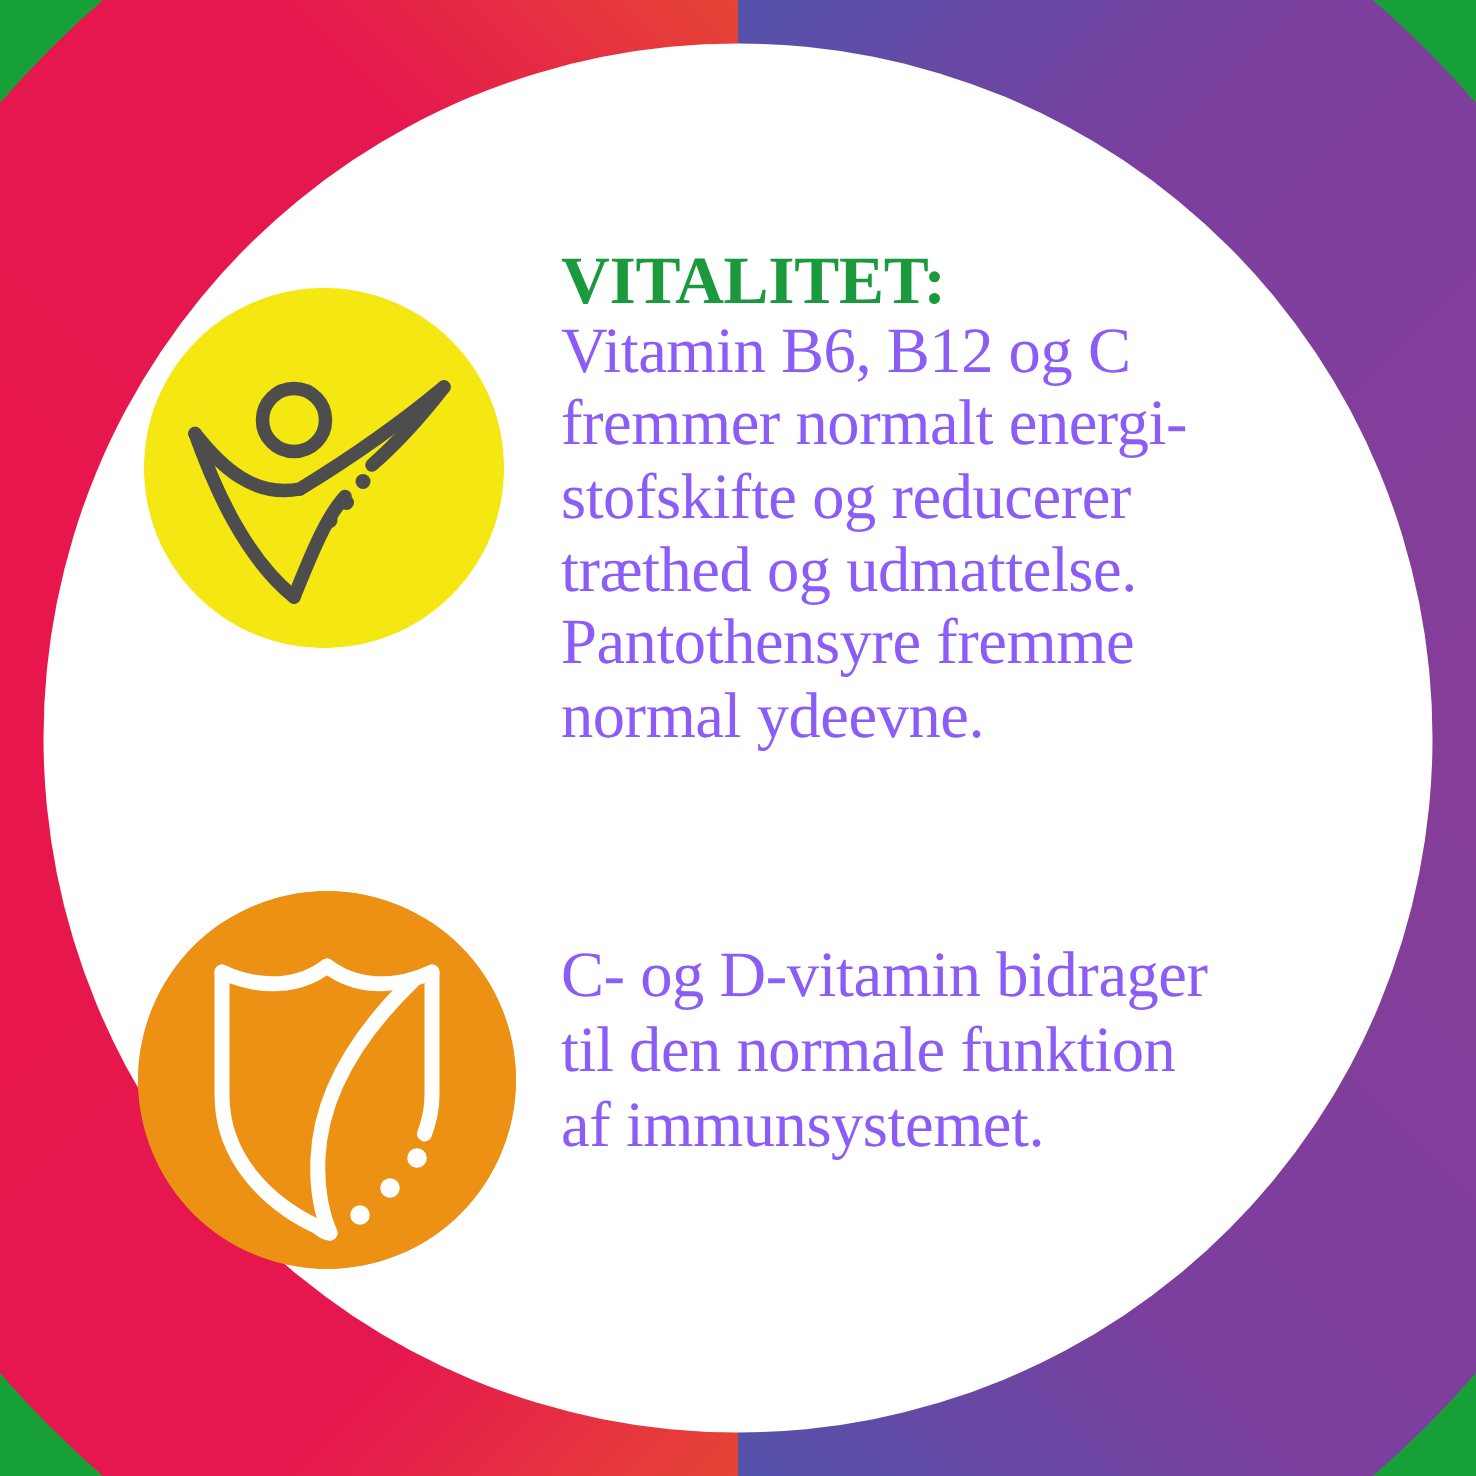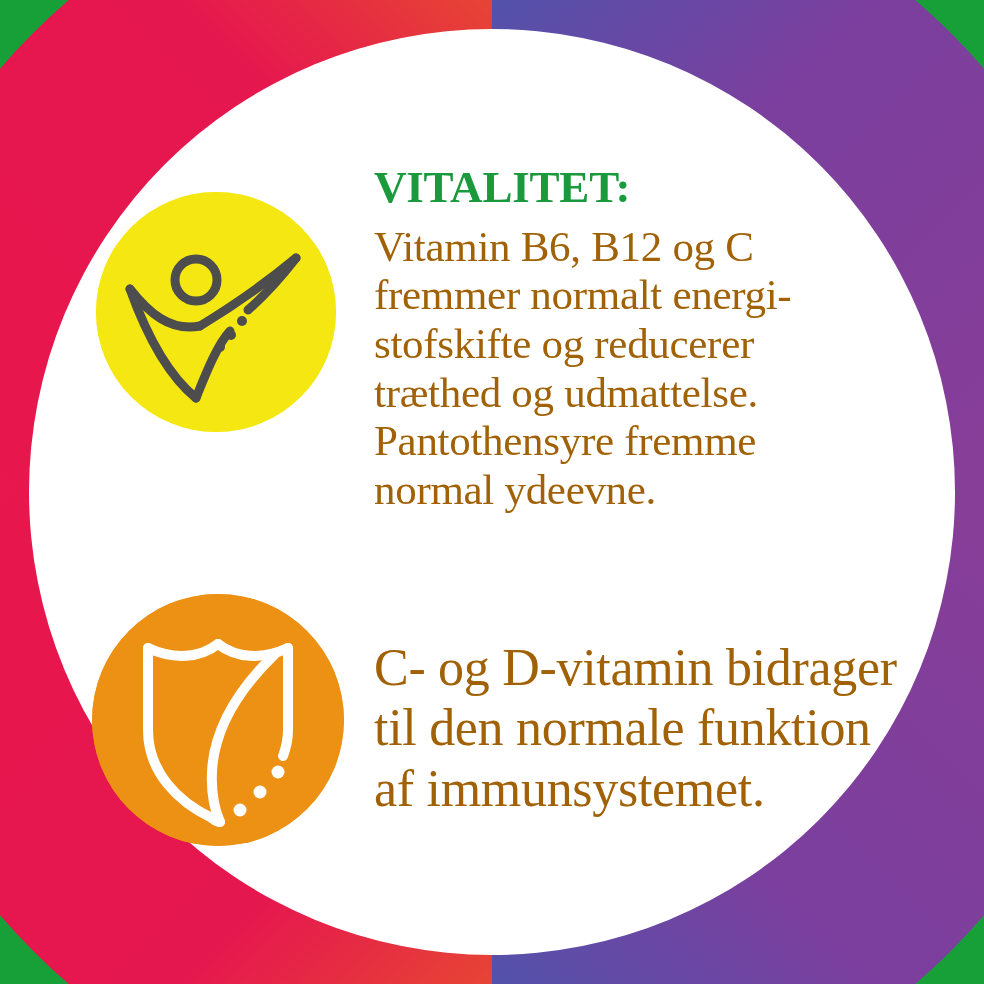--- a/index.html
+++ b/index.html
@@ -63,30 +63,30 @@
     margin: 0;
     font-weight: 700;
     font-size: 45px;
     line-height: 1.04;
     letter-spacing: -0.2px;
     color: #1A9A3C;
     white-space: nowrap;
   }
 
   .body-text {
-    margin: 12px 0 0 0;
+    margin: 0 0 0 0;
     font-weight: 400;
     font-size: 43px;
     line-height: 1.13;
     letter-spacing: -0.3px;
-    color: #a16207;
+    color: #8b5cf6;
     white-space: pre-line;
   }
 
-  .body-text-immune { font-size: 52px; line-height: 1.16; }
+  .body-text-immune { font-size: 43px; line-height: 1.16; }
 </style>
 </head>
 <body>
 
 <div id="page">
 
   <svg class="ring-layer" viewBox="0 0 984 984" aria-hidden="true">
     <defs>
 
       <linearGradient id="gradTL" x1="0" y1="1" x2="1" y2="0" gradientUnits="objectBoundingBox">

